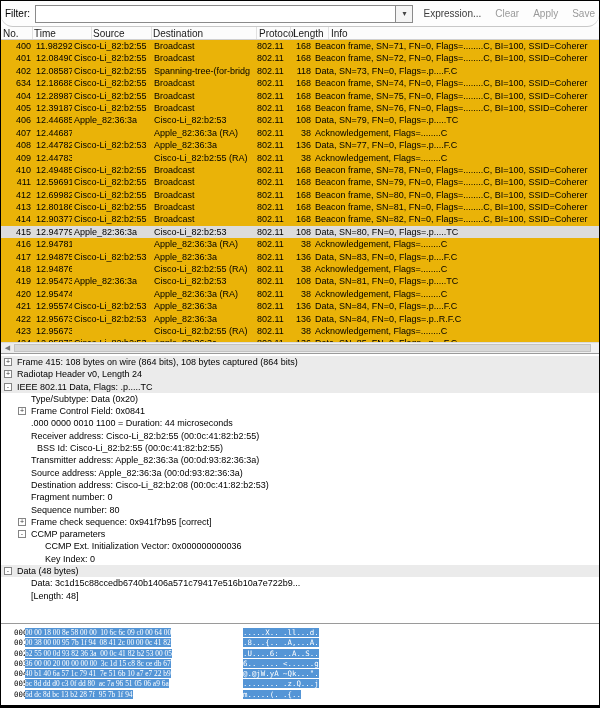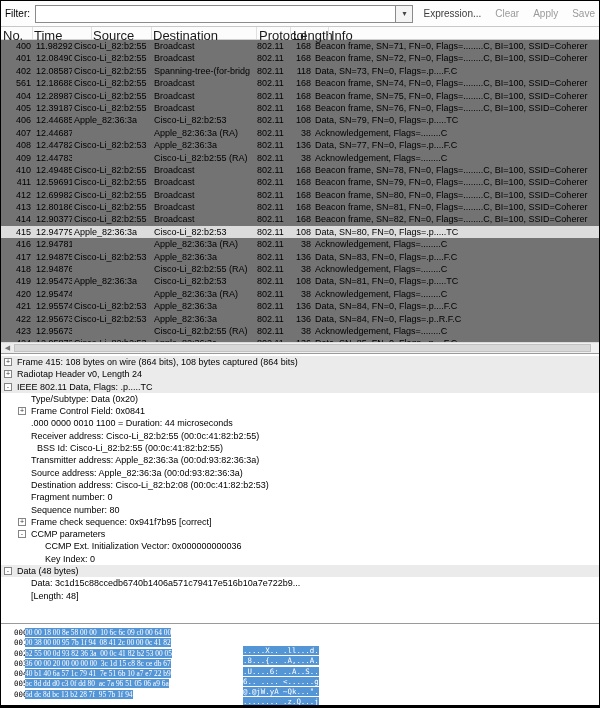--- a/index.html
+++ b/index.html
@@ -3,39 +3,39 @@
 <meta charset="utf-8">
 <style>
   * { margin:0; padding:0; box-sizing:border-box; }
   html,body { width:600px; height:708px; overflow:hidden; background:#fff;
               font-family:"Liberation Sans", sans-serif; }
   .screen { width:600px; height:708px; border:1px solid #000; border-bottom:3px solid #000;
             display:flex; flex-direction:column; background:#fff; overflow:hidden; }
 
   
   .toolbar { height:26px; flex:0 0 26px; display:flex; align-items:center; padding:0 4px;
-             border-bottom:1px solid #c8c8c8; background:#fdfdfd; }
+             border-bottom:1px solid #c8c8c8; background:#fdfdfd;border-radius:12px; }
   .filter-label { font-size:10px; color:#000; margin-right:5px; }
   .filter-combo { width:420px; height:18px; border:1px solid #8a8a8a; background:#fff;
                   display:flex; align-items:center; position:relative; }
   .filter-input { flex:1; border:none; outline:none; height:14px; font-size:10px; padding:0 3px;
                   font-family:"Liberation Sans", sans-serif; }
   .combo-arrow-btn { width:17px; height:16px; border-left:1px solid #8a8a8a; background:#f4f4f4;
                      display:flex; align-items:center; justify-content:center; }
   .combo-arrow-btn span { font-size:8px; color:#444; }
   .tb-btn { font-size:10px; color:#9a9a9a; margin-left:14px; background:none; border:none;
             font-family:"Liberation Sans", sans-serif; cursor:default; }
   .tb-btn.first { color:#3c3c3c; margin-left:10px; }
 
   
   .pl-header { height:13px; flex:0 0 13px; position:relative; background:#fcfcfc;
-               border-bottom:1px solid #d0d0d0; font-size:13px; color:#1a1a1a; }
+               border-bottom:1px solid #d0d0d0; font-size:10px; color:#1a1a1a; }
   .pl-header .hcol { position:absolute; top:1px; white-space:nowrap; }
   .pl-header .hsep { position:absolute; top:0; bottom:0; width:1px; background:#e0e0e0; }
-  .pl-body { height:302px; flex:0 0 302px; overflow:hidden; background:#737373; }
+  .pl-body { height:302px; flex:0 0 302px; overflow:hidden; background:#eab308; }
   .prow { display:grid; grid-template-columns:33px 38px 80px 103px 34px 22px 1fr;
           height:12.4px; line-height:12.4px; font-size:9px; white-space:nowrap; color:#000; }
   .prow.selected { background:#dcdcdc; }
   .prow > div { overflow:hidden; padding-left:2px; }
   .prow .c-no { text-align:right; padding-right:3px; }
   .prow .c-len { text-align:right; padding-right:0; }
   .prow .c-info { padding-left:4px; }
 
   
   .hscroll { height:12px; flex:0 0 12px; background:#f0f0f0; border-top:1px solid #dadada;
@@ -54,21 +54,21 @@
               background:#fff; font-size:7px; line-height:6px; text-align:center; color:#333; }
   .drow .txt { position:absolute; top:0; }
 
   
   .hexpane { flex:1 1 auto; background:#fff; padding-top:4px; overflow:hidden;
              font-family:"DejaVu Sans Mono", monospace; font-size:7.4px; }
   .hrow { height:10.3px; line-height:10.3px; white-space:pre; display:flex; }
   .h-off { width:24px; padding-left:13px; color:#000; flex:0 0 24px; }
   .h-hex { width:214px; flex:0 0 214px;font-family:Liberation Serif, serif; }
   .h-hex span, .h-asc span { background:#5495d6; color:#fff; }
-  .h-asc { padding-left:4px;margin-top:18px; }
+  .h-asc { padding-left:4px; }
 </style>
 </head>
 <body>
 
 <div class="screen">
 
   <div class="toolbar">
     <span class="filter-label">Filter:</span>
     <div class="filter-combo">
       <input class="filter-input" value="" style="">
@@ -120,21 +120,21 @@
       <div class="prow">
         <div class="c-no">402</div>
         <div class="c-time">12.085879</div>
         <div class="c-src">Cisco-Li_82:b2:55</div>
         <div class="c-dst">Spanning-tree-(for-bridg</div>
         <div class="c-proto">802.11</div>
         <div class="c-len">118</div>
         <div class="c-info">Data, SN=73, FN=0, Flags=.p....F.C</div>
       </div>
       <div class="prow">
-        <div class="c-no">561</div>
+        <div class="c-no">634</div>
         <div class="c-time">12.186885</div>
         <div class="c-src">Cisco-Li_82:b2:55</div>
         <div class="c-dst">Broadcast</div>
         <div class="c-proto">802.11</div>
         <div class="c-len">168</div>
         <div class="c-info">Beacon frame, SN=74, FN=0, Flags=........C, BI=100, SSID=Coherer</div>
       </div>
       <div class="prow">
         <div class="c-no">404</div>
         <div class="c-time">12.289872</div>

